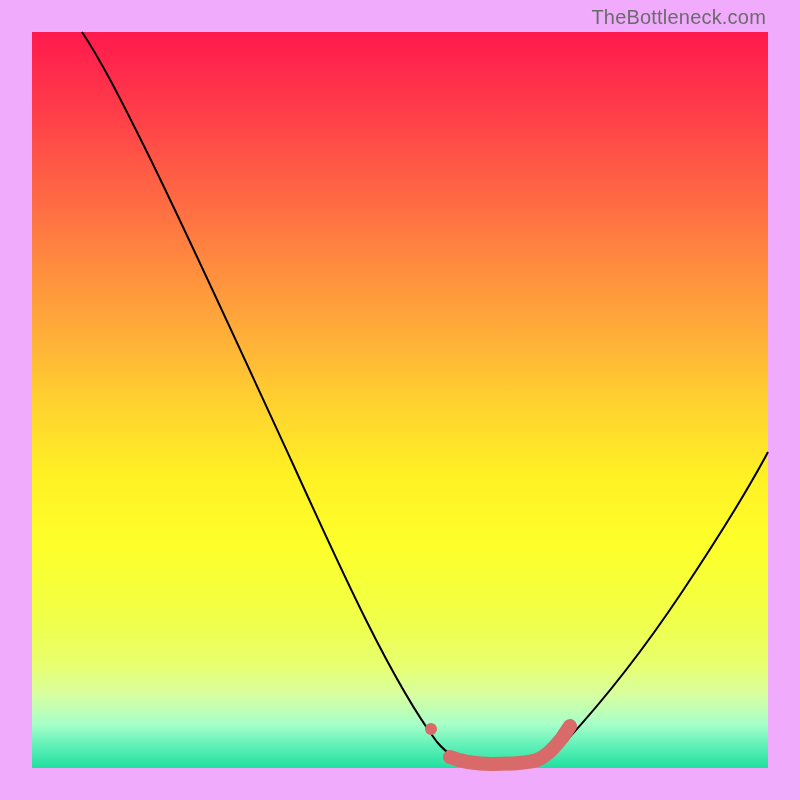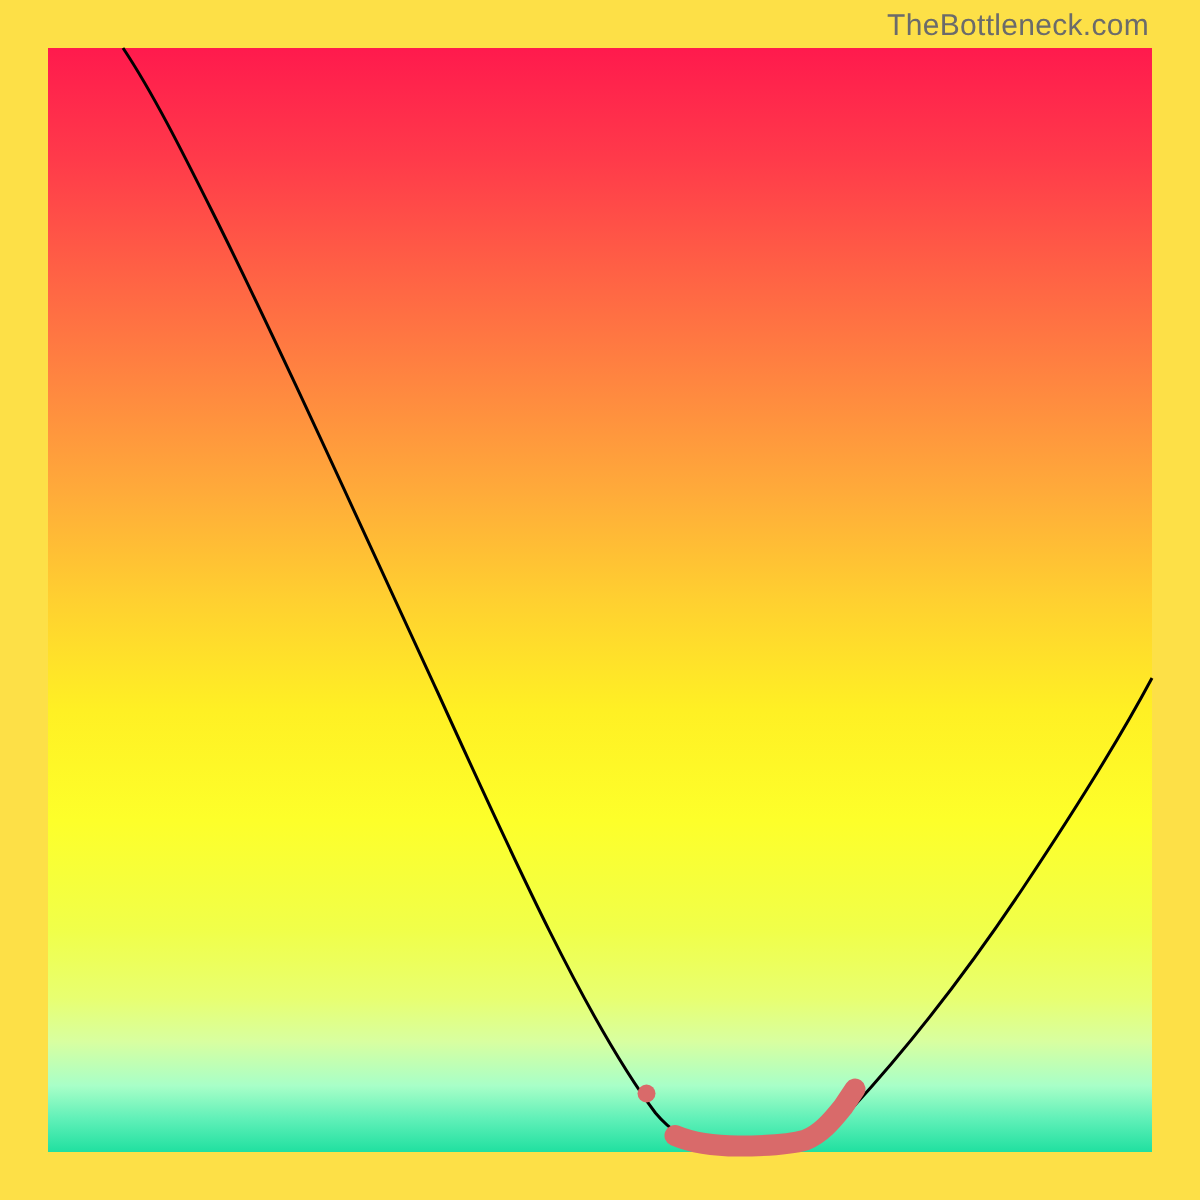--- a/index.html
+++ b/index.html
@@ -1,21 +1,21 @@
 <!DOCTYPE html>
 <html><head>
 <meta charset="utf-8">
 <style>
   * { margin: 0; padding: 0; box-sizing: border-box; }
   html, body { width: 800px; height: 800px; background: #000; overflow: hidden; }
   .frame {
     position: absolute;
     left: 0; top: 0;
     width: 800px; height: 800px;
-    background: #fde047;
+    background: #f0abfc;
   }
   .plot-area {
     position: absolute;
     left: 32px; top: 32px;
     width: 736px; height: 736px;
     background: linear-gradient(to bottom,
       #ff1a4d 0%,
       #ff3a4a 10%,
       #ff6045 20%,
       #ff8540 30%,

